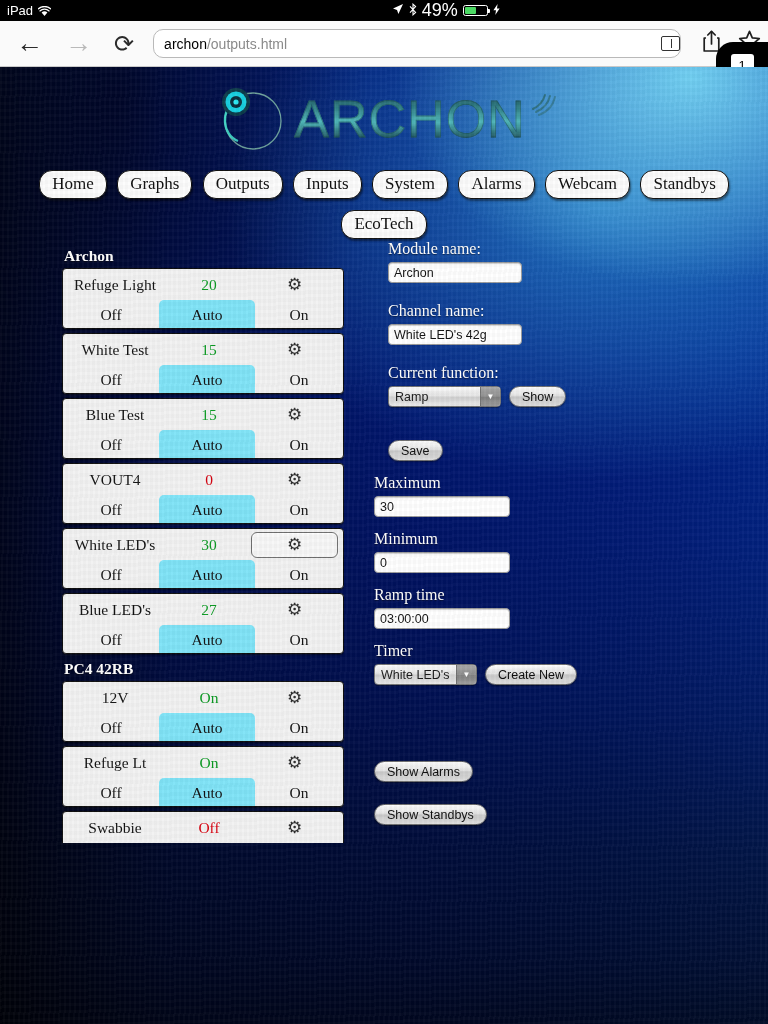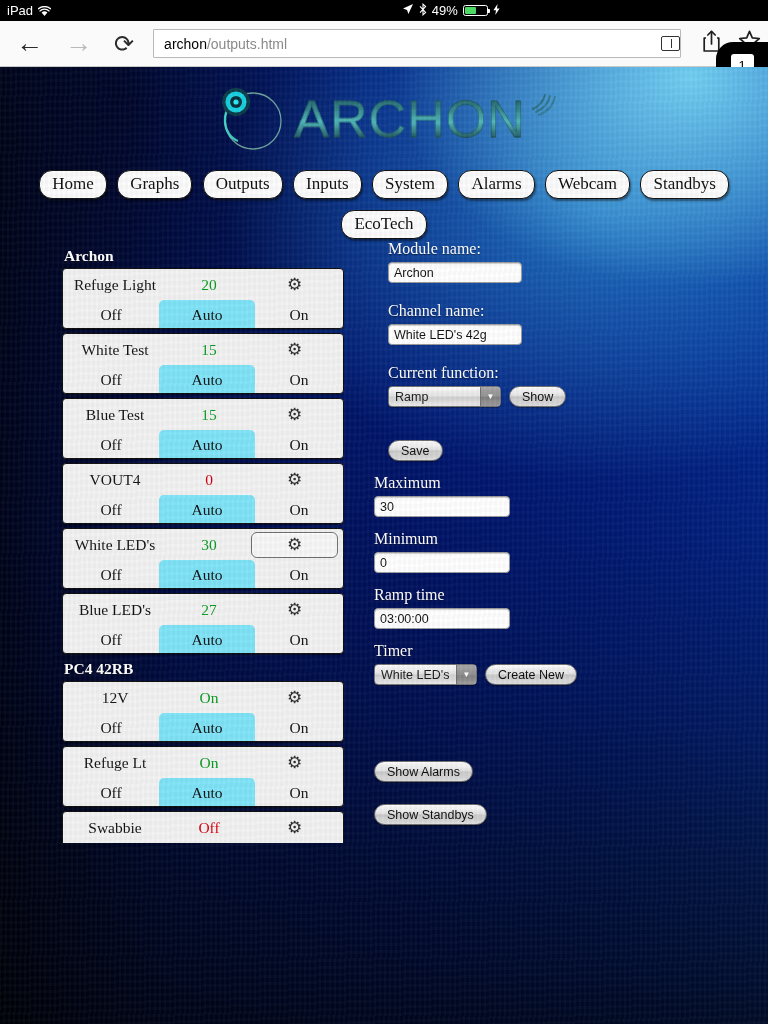--- a/index.html
+++ b/index.html
@@ -26,21 +26,21 @@
     font-size: 13px;
     display: flex; align-items: center;
   }
   .sb-left { display: flex; align-items: center; gap: 5px; padding-left: 7px; width: 33%; }
   .sb-center { width: 34%; text-align: center; font-weight: 600; font-size: 13px; letter-spacing: .1px;}
   .sb-right { width: 33%; display: flex; align-items: center; justify-content: flex-end; gap: 5px; padding-right: 7px; }
   .sb-carrier { font-size: 13px; }
   .wifi-ico { display:inline-block; width: 13px; height: 11px; position: relative; }
   .loc-ico { display:inline-block; }
   .bt-ico { font-size: 12px; display:inline-block; }
-  .pct { font-size: 13px; }
+  .pct { font-size: 18px; }
   .battery {
     width: 25px; height: 11px; border: 1px solid #fff; border-radius: 2.5px;
     position: relative; display: inline-block;
   }
   .battery::after {
     content:""; position: absolute; right: -3.5px; top: 3px;
     width: 2px; height: 4px; background: #fff; border-radius: 0 1px 1px 0;
   }
   .battery .fill { position: absolute; left: 1px; top: 1px; bottom: 1px; width: 47%; background: #4cd964; border-radius: 1px; }
   .bolt { font-size: 11px; }
@@ -53,21 +53,21 @@
     display: flex; align-items: center;
     border-bottom: 1px solid #c9c9c9;
   }
   .nav-btns { display: flex; align-items: center; gap: 22px; padding-left: 16px; }
   .nav-arrow { font-size: 27px; line-height: 1; color: #2b2b2b; font-weight: 300; }
   .nav-arrow.dim { color: #b9b9b9; }
   .reload { font-size: 24px; color: #2b2b2b; font-weight: 300; }
 
   .urlbar {
     flex: 1; height: 29px; margin: 0 11px 0 19px;
-    background: #fff; border: 1px solid #b9b9b9; border-radius: 1px;
+    background: #fff; border: 1px solid #b9b9b9; border-radius: 10px;
     display: flex; align-items: center; padding: 0 0 0 10px;
     font-size: 14px; color: #000;
   }
   .url-text { flex: 1; white-space: nowrap; overflow: hidden; }
   .url-text .dim { color: #8a8a8a; }
   .reader-ico {
     width: 19px; height: 15px; border: 1.3px solid #333; border-radius: 2px;
     position: relative; flex: none;
   }
   .reader-ico::before {

